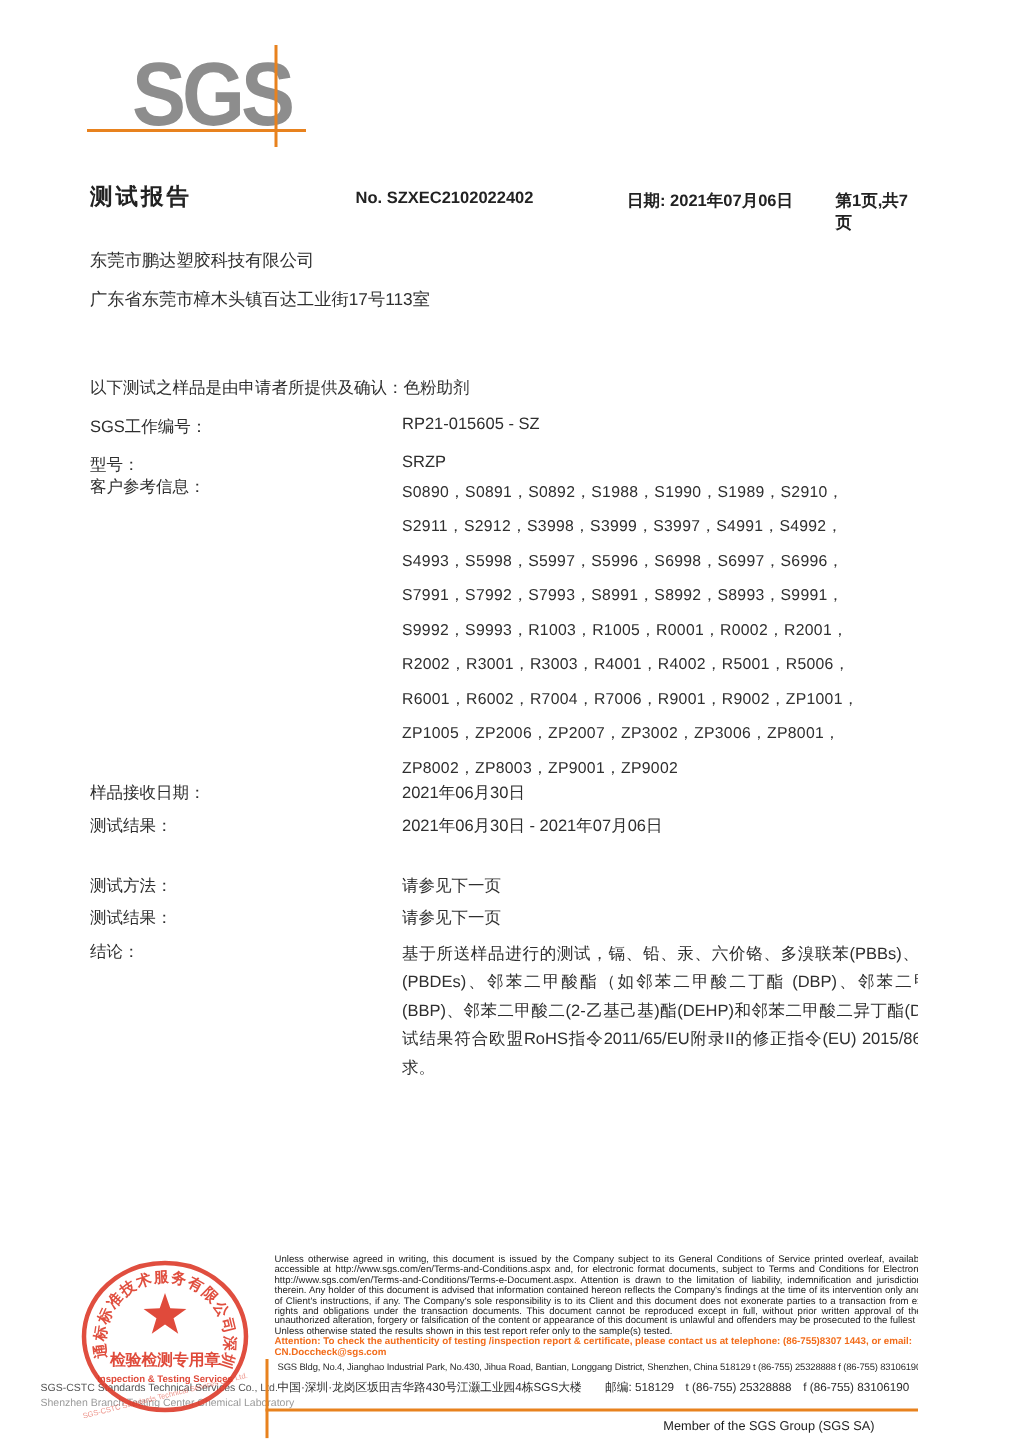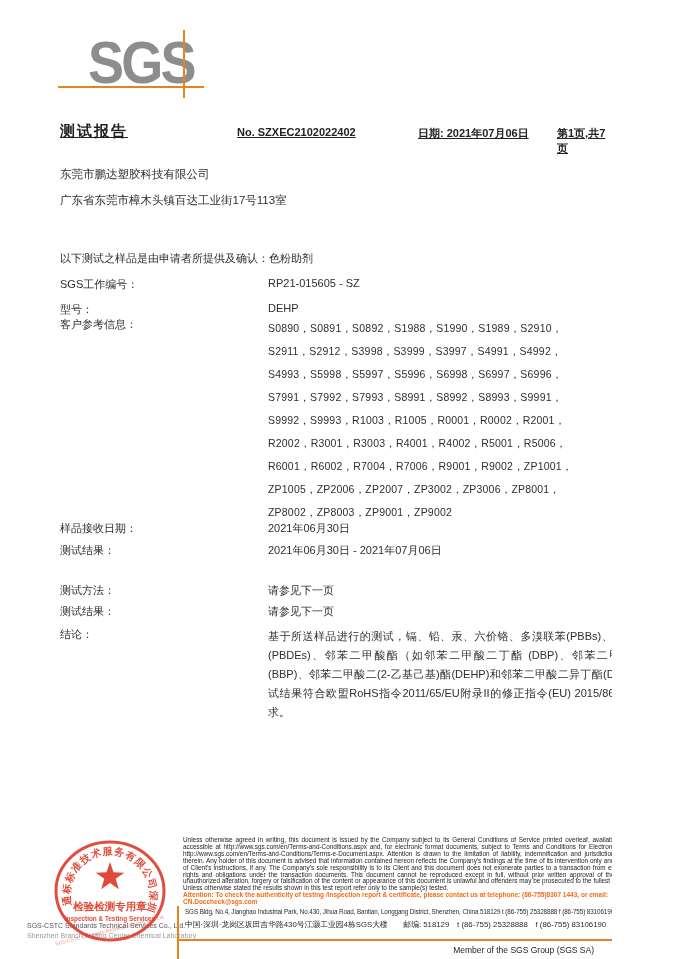--- a/index.html
+++ b/index.html
@@ -14,21 +14,21 @@
   
   .logo-text{
     position:absolute;left:88px;top:33px;
     font-size:60px;font-weight:bold;line-height:1;
     color:#8d8d8d;letter-spacing:-3px;
     transform:scaleX(0.9);transform-origin:left top;
   }
   .logo-hline{position:absolute;left:58px;top:86px;width:146px;height:2px;background:#e8821e;}
   .logo-vline{position:absolute;left:183px;top:30px;width:2px;height:68px;background:#e8821e;}
   
-  .hdr{position:absolute;top:122px;font-size:11px;font-weight:bold;color:#222;text-decoration:underline;}
+  .hdr{position:absolute;top:122px;font-size:11px;font-weight:bold;color:#222;}
   .hdr-title{left:60px;font-size:15px;letter-spacing:2px;}
   .hdr-no{left:237px;top:126px;}
   .hdr-date{left:418px;top:126px;}
   .hdr-page{left:557px;top:126px;}
   
   .applicant{position:absolute;left:60px;top:161px;font-size:11.5px;line-height:26px;color:#2e2e2e;}
   
   .row{position:absolute;left:60px;width:570px;font-size:11px;color:#2e2e2e;}
   .row .lbl{position:absolute;left:0;top:0;}
   .row .val{display:block;margin-left:168px;padding-left:40px;}
@@ -47,21 +47,21 @@
   }
   .attention{
     position:absolute;left:183px;top:891px;width:477px;
     font-size:6.5px;line-height:7.3px;color:#f26c1a;font-weight:bold;
   }
   .addr{position:absolute;left:185px;top:907px;width:475px;color:#2a2a2a;}
   .addr .en{font-size:6.3px;line-height:10px;letter-spacing:-.1px;white-space:nowrap;}
   .addr .cn{font-size:7.8px;line-height:15px;white-space:nowrap;}
   .foot-hline{position:absolute;left:177px;top:939px;width:484px;height:2px;background:#e8821e;}
   .foot-vline{position:absolute;left:177px;top:906px;width:2px;height:53px;background:#e8821e;}
-  .member{position:absolute;right:18px;top:945px;font-size:8.5px;color:#1d1d1d;}
+  .member{position:absolute;right:29px;top:945px;font-size:8.5px;color:#1d1d1d;}
 </style>
 </head>
 <body>
 
 <div class="page">
 
   <div class="logo-text">SGS</div>
   <div class="logo-hline"></div>
   <div class="logo-vline"></div>
 
@@ -76,21 +76,21 @@
   </div>
 
   <div class="intro">以下测试之样品是由申请者所提供及确认：色粉助剂</div>
 
   <div class="row r0">
     <span class="lbl">SGS工作编号：</span>
     <span class="val">RP21-015605 - SZ</span>
   </div>
   <div class="row r1">
     <span class="lbl">型号：</span>
-    <span class="val">DEHP</span>
+    <span class="val">SRZP</span>
   </div>
   <div class="row r2">
     <span class="lbl">客户参考信息：</span>
     <span class="val">S0890，S0891，S0892，S1988，S1990，S1989，S2910，
 S2911，S2912，S3998，S3999，S3997，S4991，S4992，
 S4993，S5998，S5997，S5996，S6998，S6997，S6996，
 S7991，S7992，S7993，S8991，S8992，S8993，S9991，
 S9992，S9993，R1003，R1005，R0001，R0002，R2001，
 R2002，R3001，R3003，R4001，R4002，R5001，R5006，
 R6001，R6002，R7004，R7006，R9001，R9002，ZP1001，

